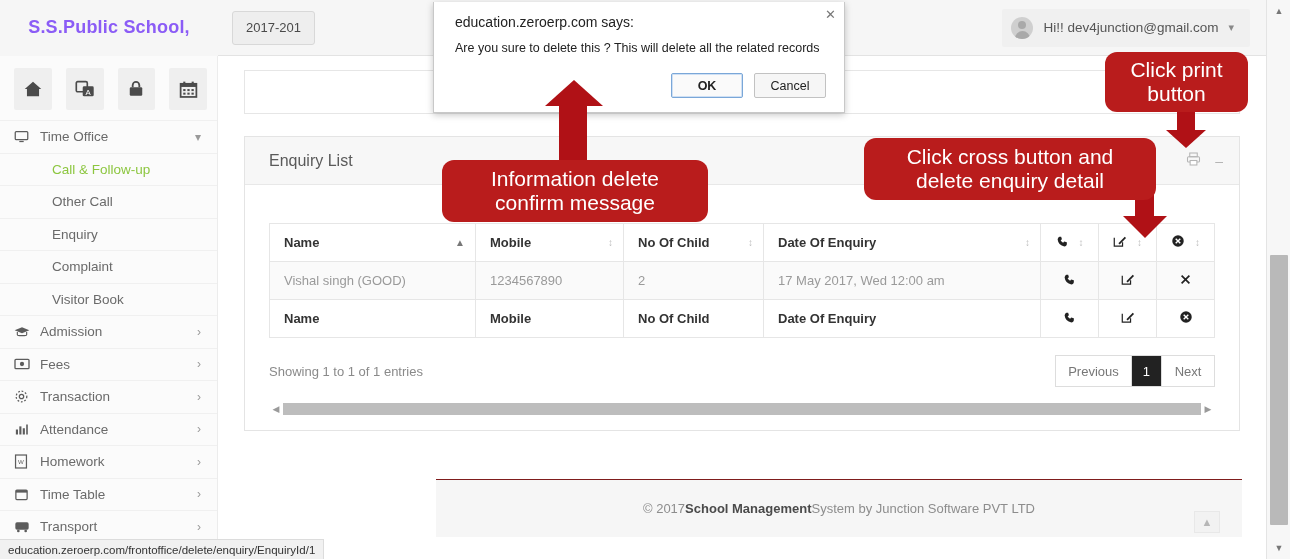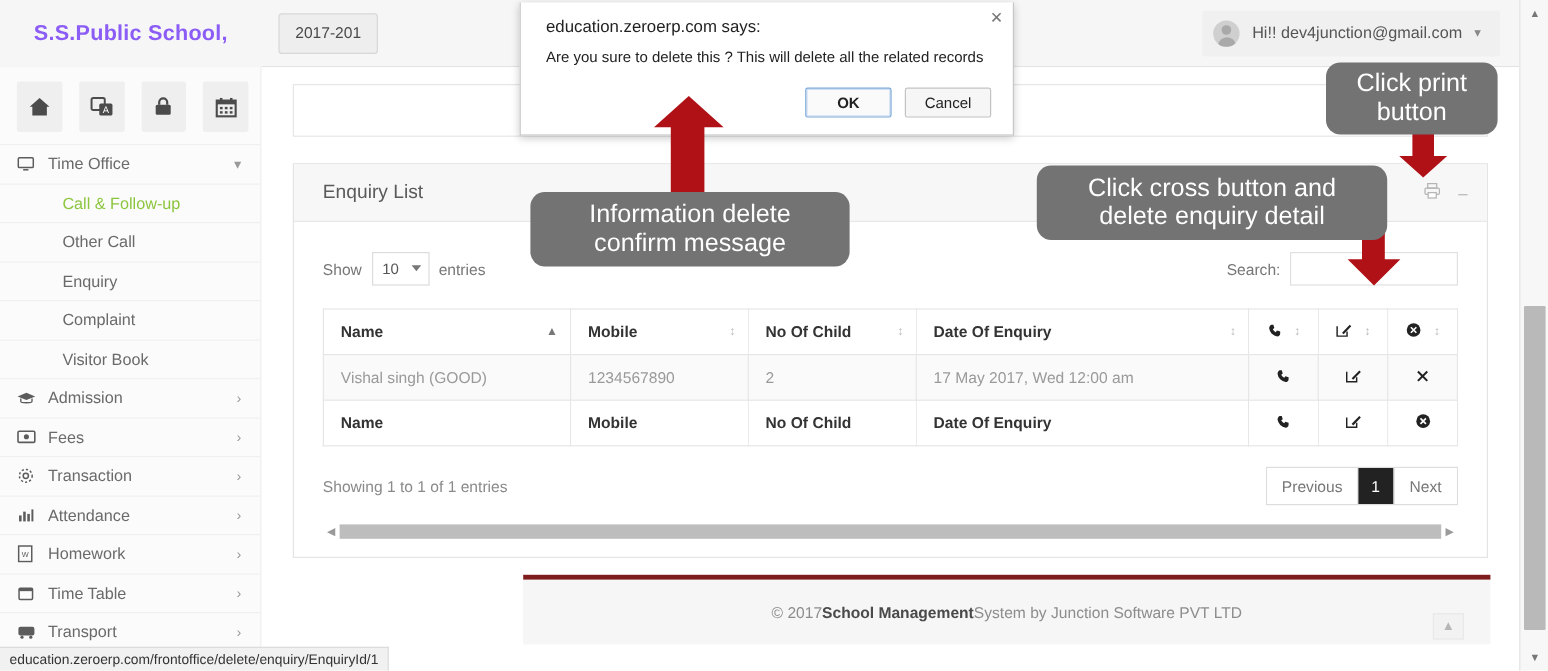--- a/index.html
+++ b/index.html
@@ -112,21 +112,21 @@
     font-size:13px; color:#777; padding:0 12px; border-right:1px solid #ddd; cursor:pointer; background:#fff; }
   .pager div:last-child { border-right:none; }
   .pager div.on { background:#222; color:#fff; min-width:30px; padding:0 11px; }
 
   .hscroll { margin-top:14px; height:14px; display:flex; align-items:center; }
   .hs-arrow { width:14px; text-align:center; font-size:9px; color:#9a9a9a; }
   .hs-track { flex:1; height:12px; background:#bdbdbd; }
 
   .footer {
     position:absolute; left:218px; right:24px; bottom:22px; height:58px;
-    background:#f6f6f6; border-top:4px solid #7f1d1d;
+    background:#f6f6f6; border-top:1px solid #7f1d1d;
     display:flex; align-items:center; justify-content:center;
     font-size:13px; color:#8d8d8d;
   }
   .footer b { color:#4a4a4a; }
   .totop {
     position:absolute; right:46px; bottom:26px; width:26px; height:22px;
     background:#f2f2f2; border:1px solid #e8e8e8; color:#b6b6b6;
     display:flex; align-items:center; justify-content:center; font-size:11px; cursor:pointer;
   }
 
@@ -153,21 +153,21 @@
   .dlg-title { position:absolute; left:21px; top:12px; font-size:14px; color:#222; }
   .dlg-msg { position:absolute; left:21px; top:39px; font-size:12.5px; color:#222; }
   .dlg-x { position:absolute; right:8px; top:5px; font-size:13px; color:#777; cursor:pointer; }
   .dlg-btns { position:absolute; right:18px; bottom:14px; display:flex; gap:11px; }
   .dlg-btn { height:25px; min-width:72px; display:flex; align-items:center; justify-content:center;
     font-size:12.5px; color:#222; background:#f6f6f6; border:1px solid #c2c2c2; border-radius:2px; cursor:pointer; }
   .dlg-btn.primary { border:1px solid #7aa7d8; box-shadow:0 0 0 1px #cfe0f4 inset; font-weight:bold; background:#fafafa; }
 
   
   .callout {
-    position:absolute; background:#737373; color:#fff; border-radius:12px;
+    position:absolute; background:#b91c1c; color:#fff; border-radius:12px;
     display:flex; align-items:center; justify-content:flex-end; text-align:center;
     font-size:21px; line-height:1.13; padding:8px 16px; z-index:70;
     font-family:"Liberation Sans", sans-serif;
   }
   .arrow { position:absolute; z-index:69; }
   .arrow .stem { position:absolute; background:#b01116; }
   .arrow .head { position:absolute; width:0;height:0; }
 </style>
 </head>
 <body>
@@ -357,34 +357,20 @@
               <rect x="2" y="6" width="16" height="7" rx="1.5" fill="none" stroke="#b5b5b5" stroke-width="1.4"></rect>
               <rect x="5.5" y="11" width="9" height="6" fill="#fff" stroke="#b5b5b5" stroke-width="1.4"></rect>
             </svg>
           </span>
           <span>–</span>
         </div>
       </div>
 
       <div class="panel-body">
 
-        <div class="dt-top">
-          <div class="dt-len">
-            <span>Show</span>
-            <div class="sel-box">
-              <span>10</span>
-              <i class="sc"></i>
-            </div>
-            <span>entries</span>
-          </div>
-          <div class="dt-filter">
-            <span>Search:</span>
-            <input class="srch-input" type="text" placeholder="" style="">
-          </div>
-        </div>
 
         <table class="dt">
           <thead>
             <tr>
               <th class="c-name">
                 <span>Name</span>
                 <span class="sort asc">▲</span>
               </th>
               <th class="c-mob">
                 <span>Mobile</span>

